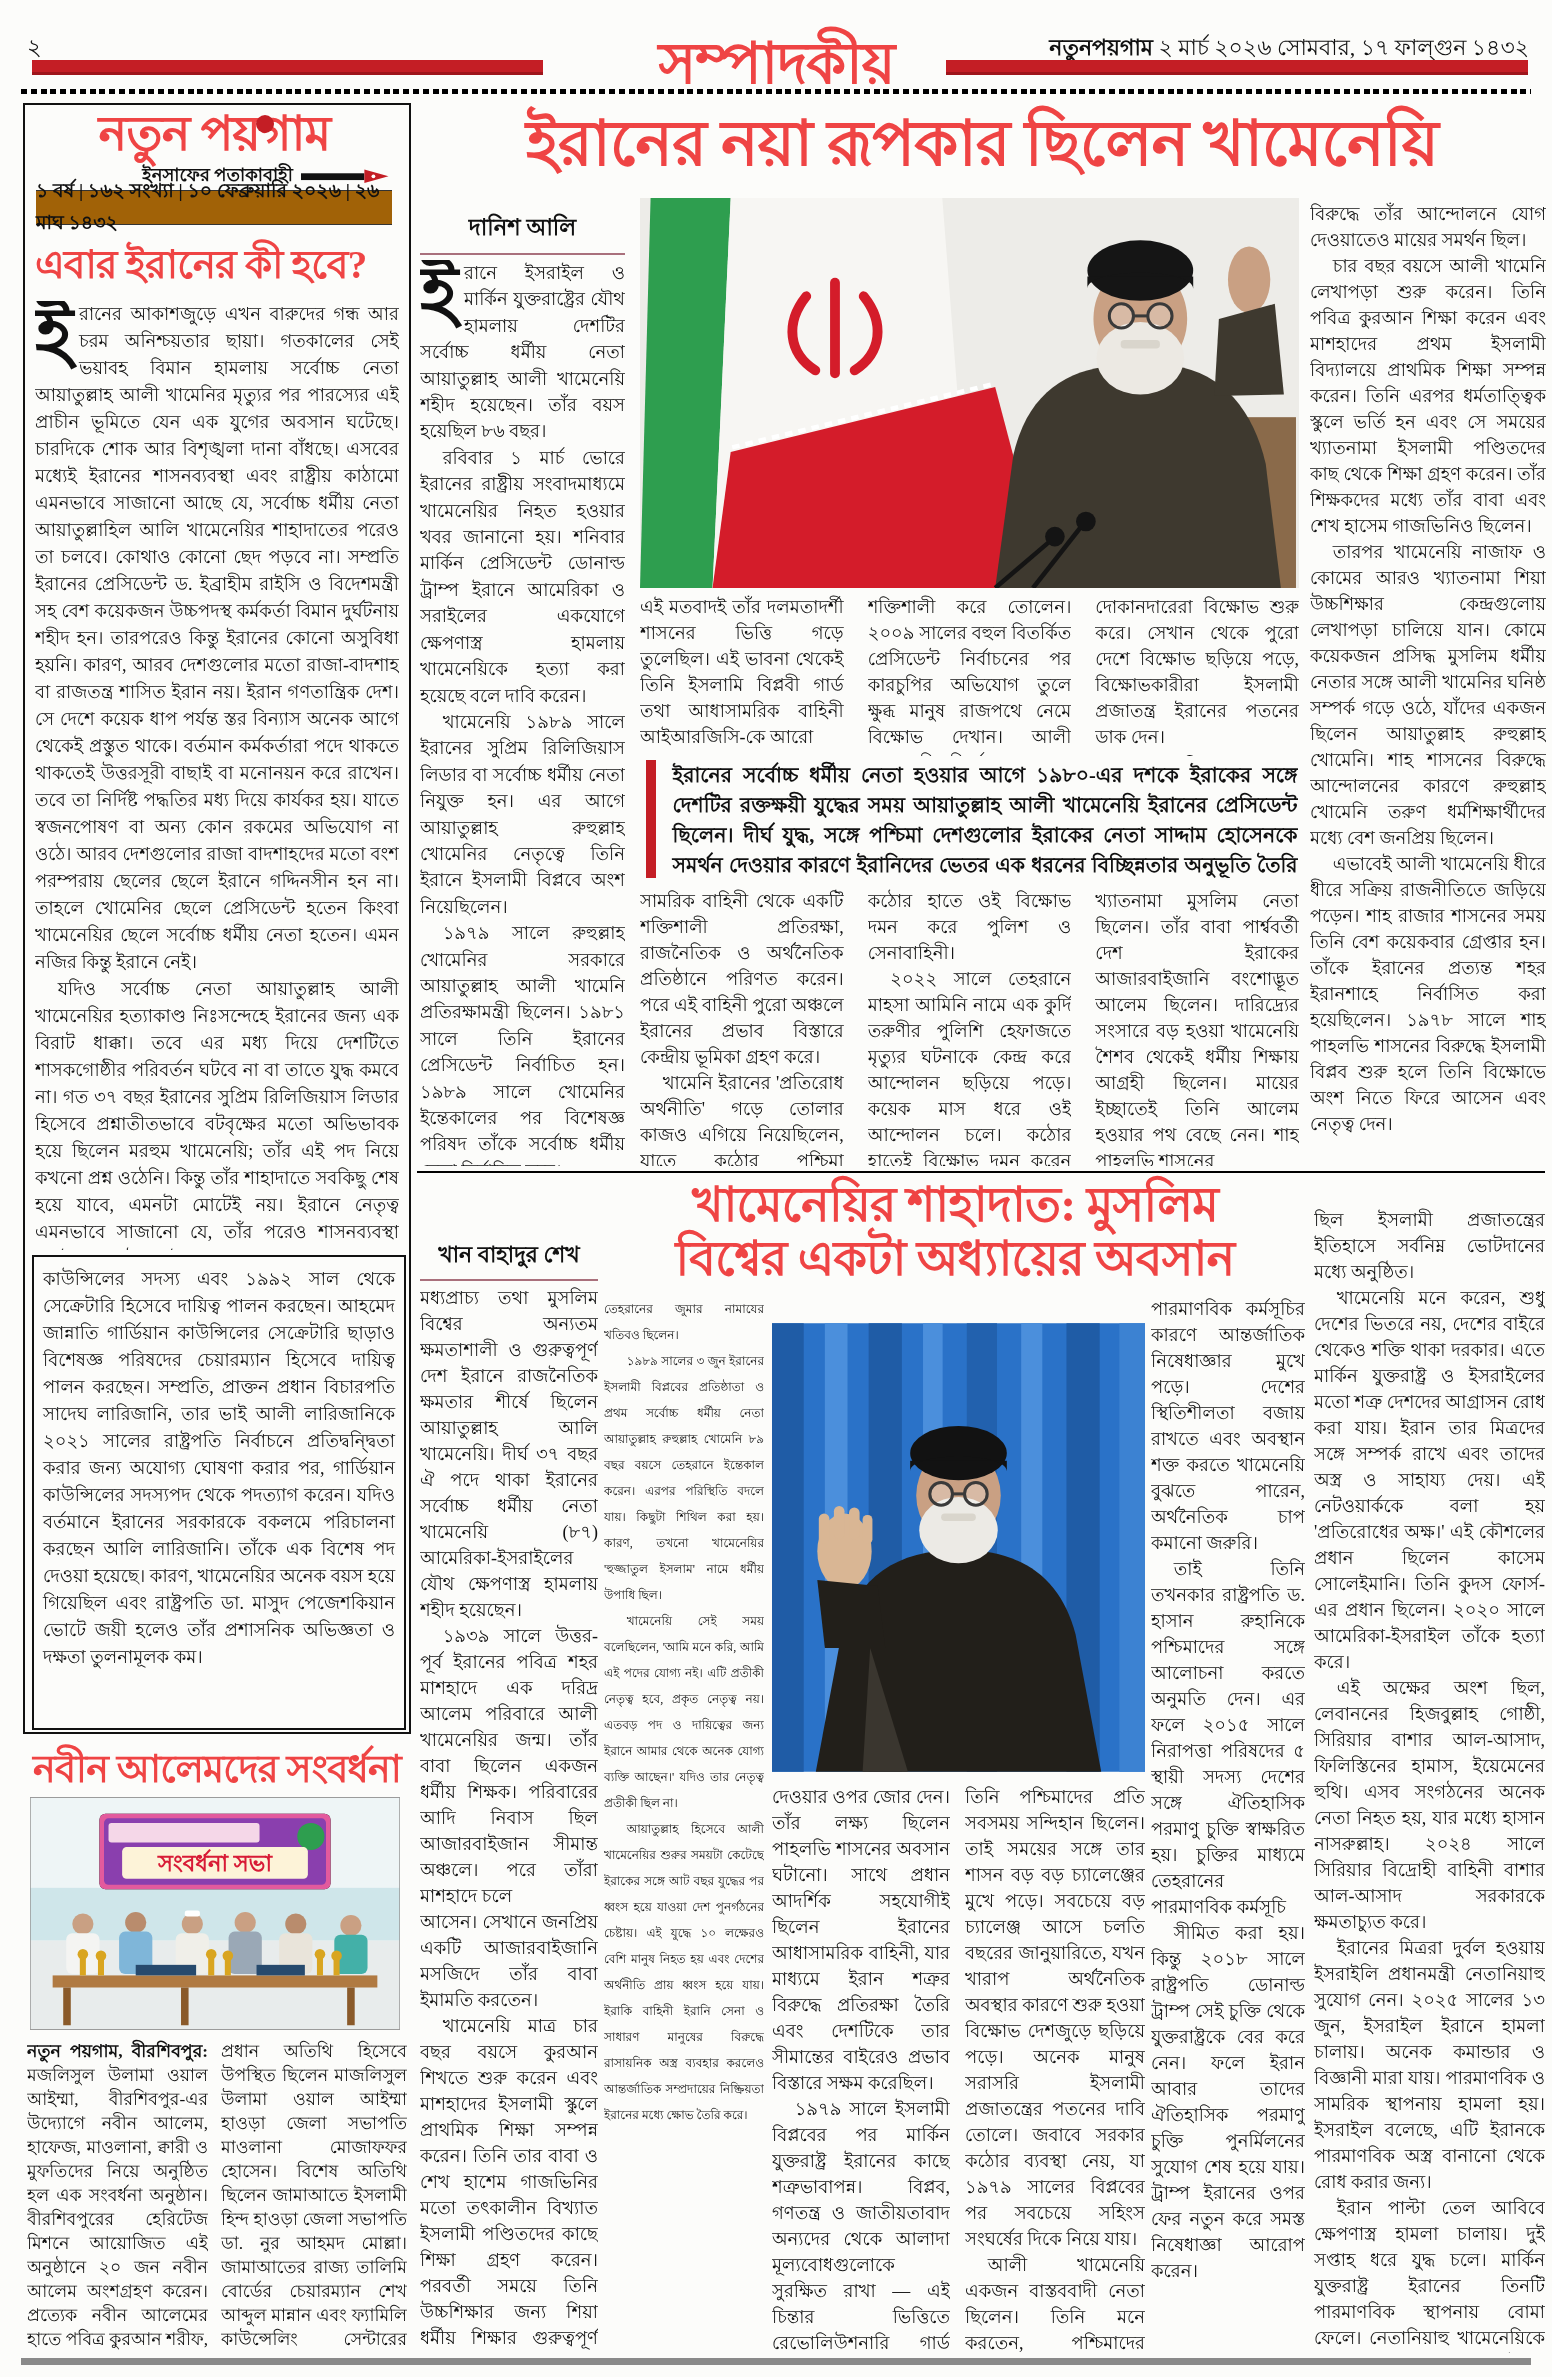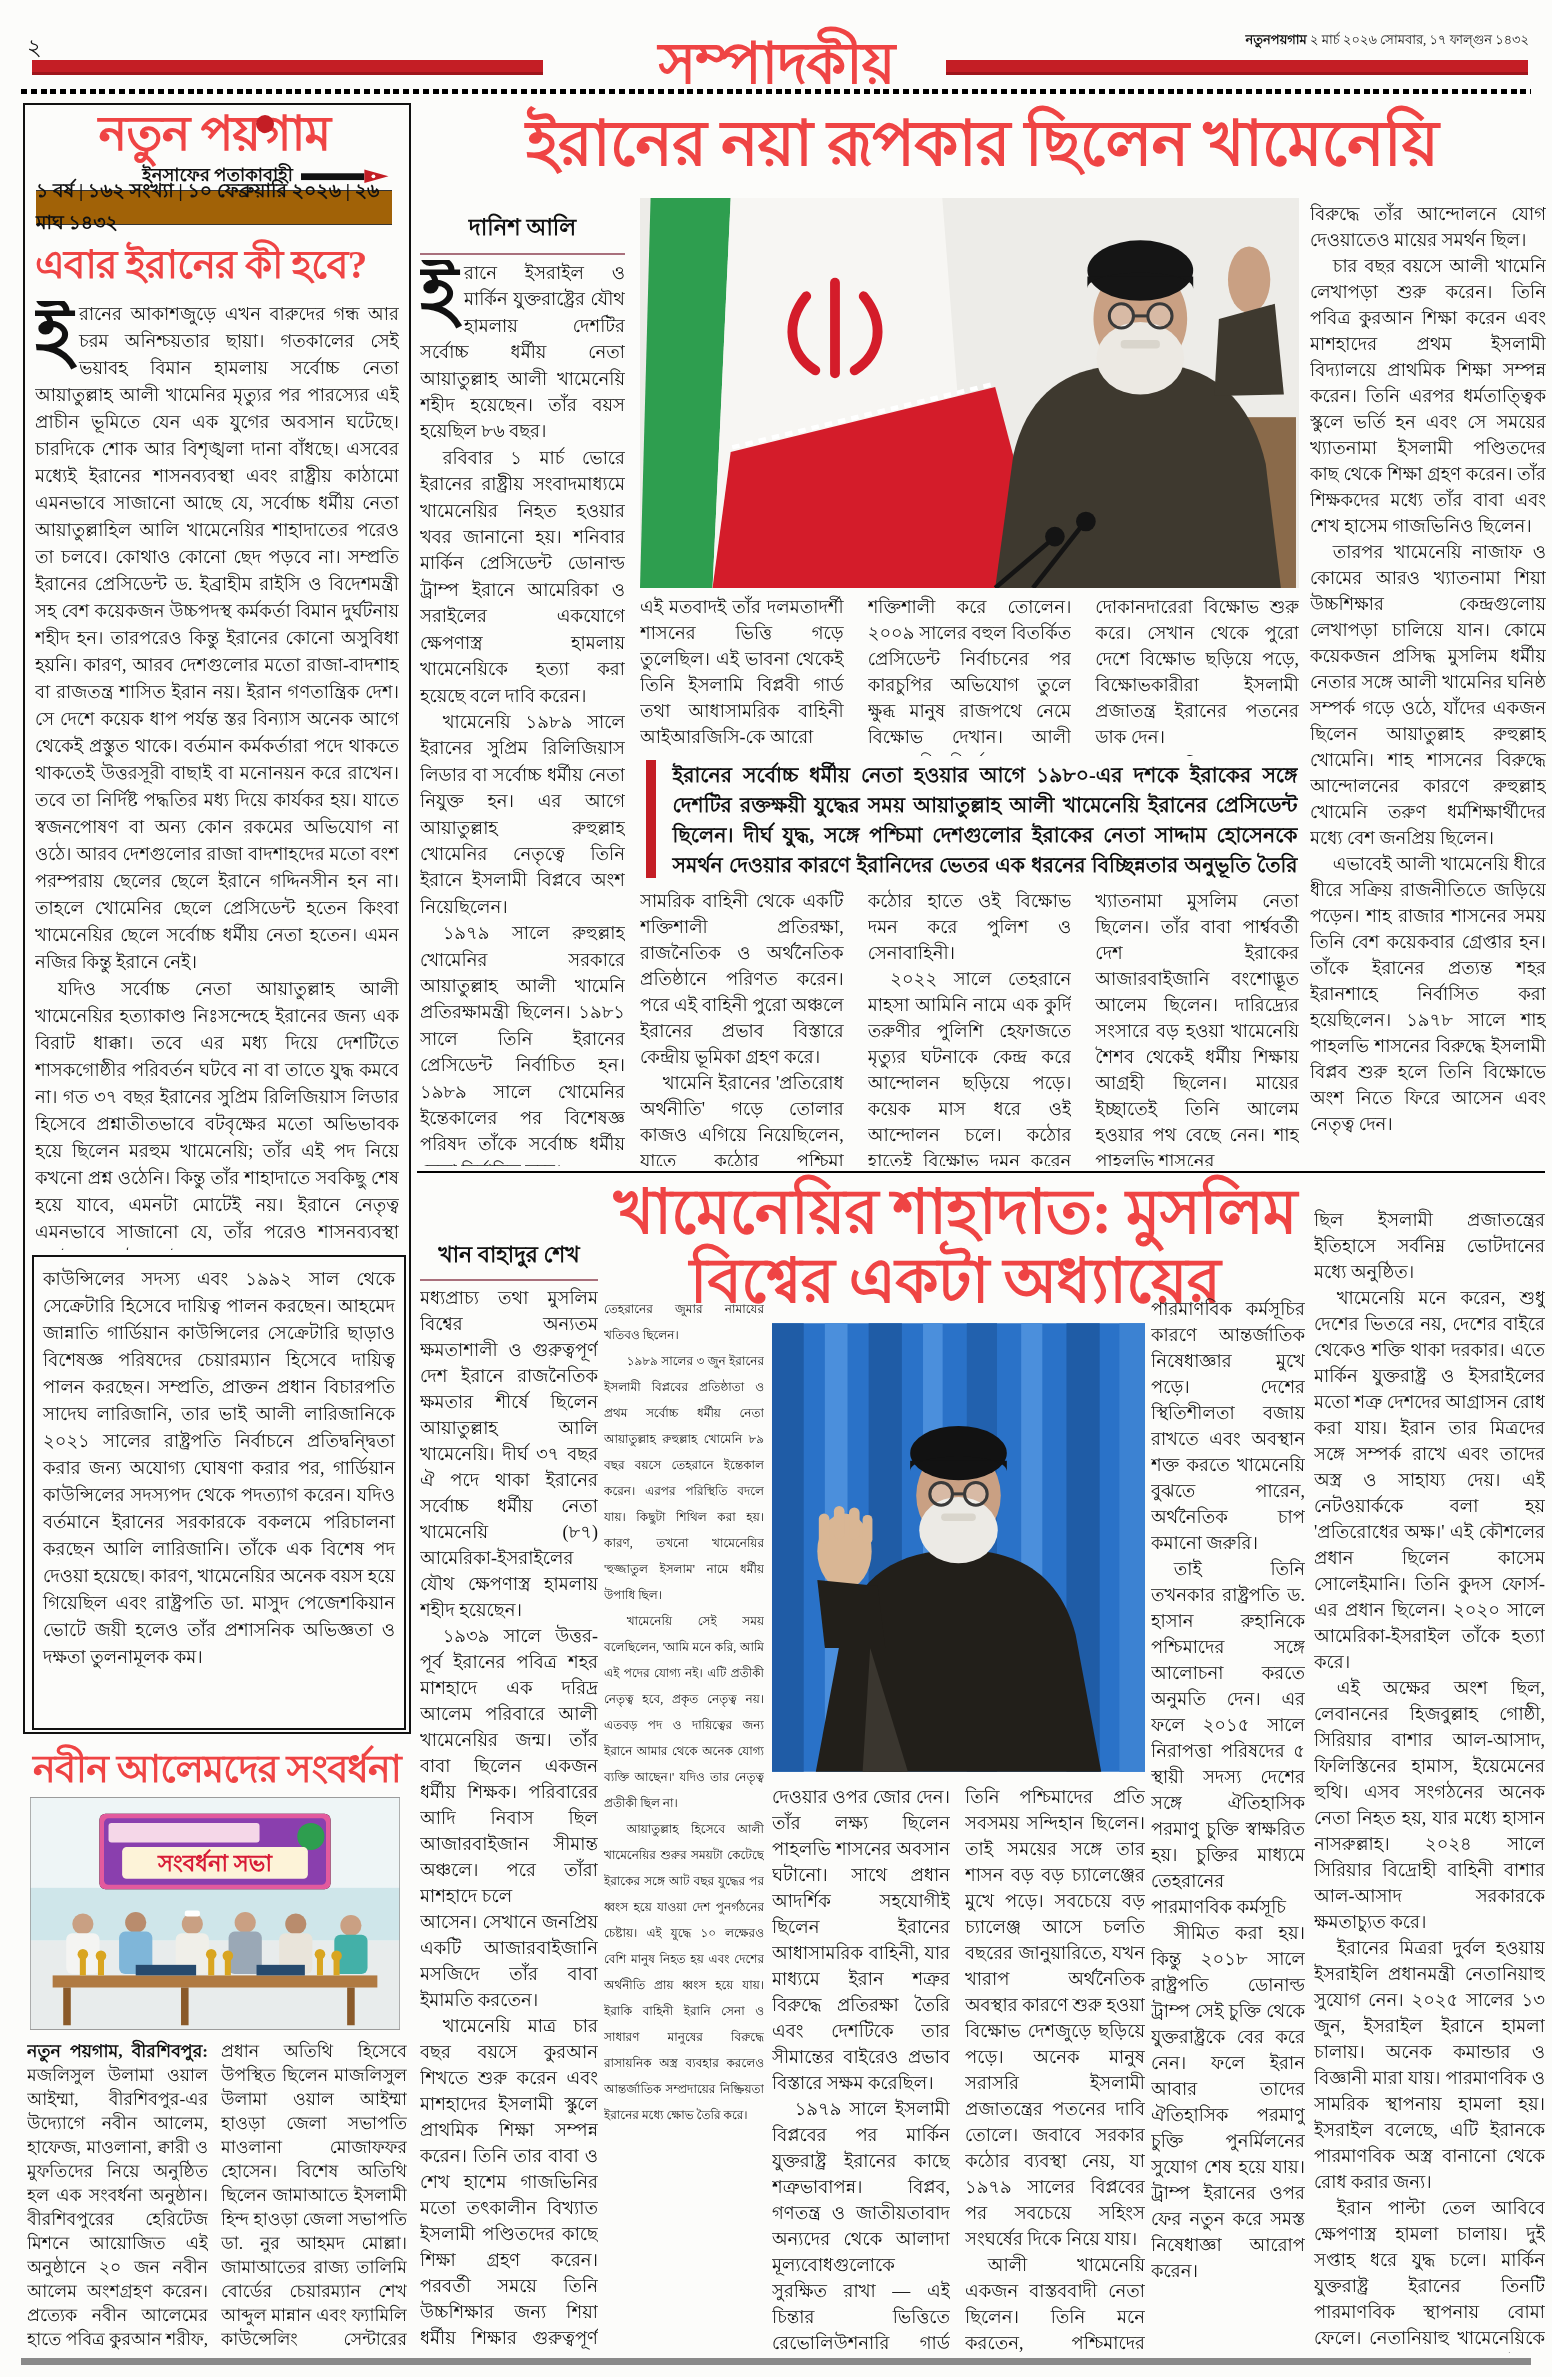--- a/index.html
+++ b/index.html
@@ -22,21 +22,21 @@
   .boxed{border:2.3px solid #111;}
   .lbl{font-weight:bold;}
   svg{display:block;}
 </style>
 </head>
 <body>
 
 <div id="page">
 
   <div class="abs" style="left:27px;top:30px;font-size:22.7px;">২</div>
-  <div class="abs" style="right:24px;top:30px;font-size:13px;white-space:nowrap;">
+  <div class="abs" style="right:24px;top:30px;font-size:22px;white-space:nowrap;">
     <span class="lbl">নতুনপয়গাম</span>
     <span>২ মার্চ ২০২৬ সোমবার, ১৭ ফাল্গুন ১৪৩২</span>
   </div>
   <div class="abs headline" style="left:0;right:0;top:19.6px;text-align:center;font-size:57px;">সম্পাদকীয়</div>
   <div class="abs redbar" style="left:32px;top:60px;width:511px;height:15px;"></div>
   <div class="abs redbar" style="left:946px;top:60px;width:582px;height:15px;"></div>
   <div class="abs dotrule" style="left:21px;top:89px;width:1510px;height:5.3px;"></div>
 
   <div class="abs boxed" style="left:22.7px;top:103px;width:384px;height:1627px;"></div>
 
@@ -220,21 +220,21 @@
     <p class="p">এভাবেই আলী খামেনেয়ি ধীরে ধীরে সক্রিয় রাজনীতিতে জড়িয়ে পড়েন। শাহ রাজার শাসনের সময় তিনি বেশ কয়েকবার গ্রেপ্তার হন। তাঁকে ইরানের প্রত্যন্ত শহর ইরানশাহে নির্বাসিত করা হয়েছিলেন। ১৯৭৮ সালে শাহ পাহলভি শাসনের বিরুদ্ধে ইসলামী বিপ্লব শুরু হলে তিনি বিক্ষোভে অংশ নিতে ফিরে আসেন এবং নেতৃত্ব দেন।</p>
 
   </div>
 
   <div class="abs" style="left:417px;top:1171px;width:1128px;height:2.3px;background:#000;"></div>
 
   <div class="abs" style="left:420px;top:1237px;width:178px;">
     <div class="byline" style="font-size:22px;">খান বাহাদুর শেখ</div>
     <div class="byline-rule"></div>
   </div>
-  <div class="abs headline" style="left:604px;top:1178px;width:702px;font-size:62px;line-height:1.12;text-align:center;">
+  <div class="abs headline" style="left:604px;top:1178px;width:702px;font-size:48px;line-height:1.12;text-align:center;">
     <div>খামেনেয়ির শাহাদাত: মুসলিম</div>
     <div>বিশ্বের একটা অধ্যায়ের অবসান</div>
   </div>
 
   <div class="abs jt" style="left:420px;top:1285px;width:178px;height:1068px;font-size:18px;line-height:26px;">
     <p class="p first">মধ্যপ্রাচ্য তথা মুসলিম বিশ্বের অন্যতম ক্ষমতাশালী ও গুরুত্বপূর্ণ দেশ ইরানে রাজনৈতিক ক্ষমতার শীর্ষে ছিলেন আয়াতুল্লাহ আলি খামেনেয়ি। দীর্ঘ ৩৭ বছর ঐ পদে থাকা ইরানের সর্বোচ্চ ধর্মীয় নেতা খামেনেয়ি (৮৭) আমেরিকা-ইসরাইলের যৌথ ক্ষেপণাস্ত্র হামলায় শহীদ হয়েছেন।</p>
     <p class="p">১৯৩৯ সালে উত্তর-পূর্ব ইরানের পবিত্র শহর মাশহাদে এক দরিদ্র আলেম পরিবারে আলী খামেনেয়ির জন্ম। তাঁর বাবা ছিলেন একজন ধর্মীয় শিক্ষক। পরিবারের আদি নিবাস ছিল আজারবাইজান সীমান্ত অঞ্চলে। পরে তাঁরা মাশহাদে চলে</p>
     <p class="p first">আসেন। সেখানে জনপ্রিয় একটি আজারবাইজানি মসজিদে তাঁর বাবা ইমামতি করতেন।</p>
     <p class="p">খামেনেয়ি মাত্র চার বছর বয়সে কুরআন শিখতে শুরু করেন এবং মাশহাদের ইসলামী স্কুলে প্রাথমিক শিক্ষা সম্পন্ন করেন। তিনি তার বাবা ও শেখ হাশেম গাজভিনির মতো তৎকালীন বিখ্যাত ইসলামী পণ্ডিতদের কাছে শিক্ষা গ্রহণ করেন। পরবর্তী সময়ে তিনি উচ্চশিক্ষার জন্য শিয়া ধর্মীয় শিক্ষার গুরুত্বপূর্ণ কেন্দ্র নাজাফ এবং কোম-এ পড়াশোনা করেন।</p>
 

